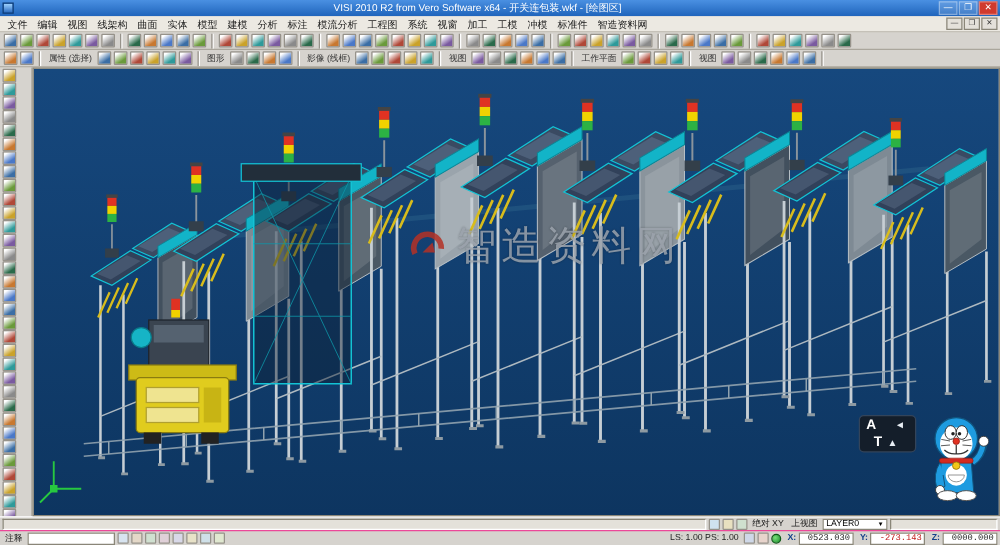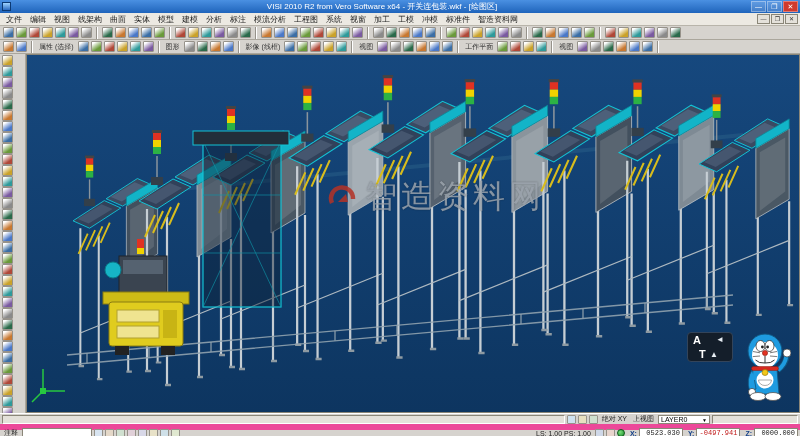--- a/index.html
+++ b/index.html
@@ -39,21 +39,21 @@
   .nav-cube{position:absolute;right:66px;bottom:50px;width:46px;height:30px;background:#141e2a;border:1px solid #33445a;border-radius:4px;color:#fff;font-weight:bold;font-size:11px}
   .nav-a{position:absolute;left:5px;top:1px}
   .nav-t{position:absolute;left:11px;bottom:1px}
   .nav-arrow1{position:absolute;right:8px;top:2px;font-size:8px;color:#e8eef4}
   .nav-arrow2{position:absolute;right:14px;bottom:2px;font-size:8px;color:#e8eef4}
 
   .doraemon{position:absolute;right:8px;bottom:6px}
 
   
   .statusbar1{height:11px;background:#d6d3ce;border-top:1px solid #fff;display:flex;align-items:center;font-size:7px;padding:0 2px;flex:0 0 auto;gap:2px}
-  .statusbar2{height:12px;background:#d6d3ce;border-top:6px solid #ec4899;display:flex;align-items:center;font-size:7px;padding:0 2px;flex:0 0 auto;gap:2px}
+  .statusbar2{height:12px;background:#d6d3ce;border-top:1px solid #ec4899;display:flex;align-items:center;font-size:7px;padding:0 2px;flex:0 0 auto;gap:2px}
   .sunken{border:1px solid;border-color:#8a8678 #fff #fff #8a8678;background:#e4e1da;height:9px}
   .msg-area{flex:1}
   .st-icon{width:9px;height:9px;border:1px solid #96928a;border-radius:1px;flex:0 0 auto}
   .st-text{white-space:nowrap;color:#222;padding:0 2px}
   .layer-box{width:52px;background:#fff;border:1px solid #8a8678;height:9px;line-height:8px;padding:0 2px;display:flex;justify-content:space-between}
   .coord-box{width:44px;background:#fff;border:1px solid #8a8678;height:10px;line-height:9px;padding:0 2px;font-family:"Liberation Mono",monospace;text-align:right;color:#1a1a1a}
   .coord-label{font-weight:bold;color:#13408a;padding-left:3px}
   .coord-neg{color:#c01818}
   .ann-input{width:70px;background:#fff;border:1px solid #8a8678;height:10px}
   .green-dot{width:8px;height:8px;border-radius:50%;background:radial-gradient(circle at 35% 35%,#7ae07a,#1c8c2c);border:1px solid #0d5a18;flex:0 0 auto}
@@ -523,18 +523,18 @@
     <div class="st-icon" style="background:#cfe0e8"></div>
     <div class="st-icon" style="background:#e0e8d0"></div>
     <div style="flex:1"></div>
     <span class="st-text">LS: 1.00  PS: 1.00</span>
     <div class="st-icon" style="background:#cfd8e8"></div>
     <div class="st-icon" style="background:#e8d4cc"></div>
     <div class="green-dot"></div>
     <span class="coord-label">X:</span>
     <div class="coord-box">0523.030</div>
     <span class="coord-label">Y:</span>
-    <div class="coord-box coord-neg">-0497.941</div>
+    <div class="coord-box coord-neg">-273.143</div>
     <span class="coord-label">Z:</span>
     <div class="coord-box">0000.000</div>
   </div>
 
 </div>
 
 </body></html>

